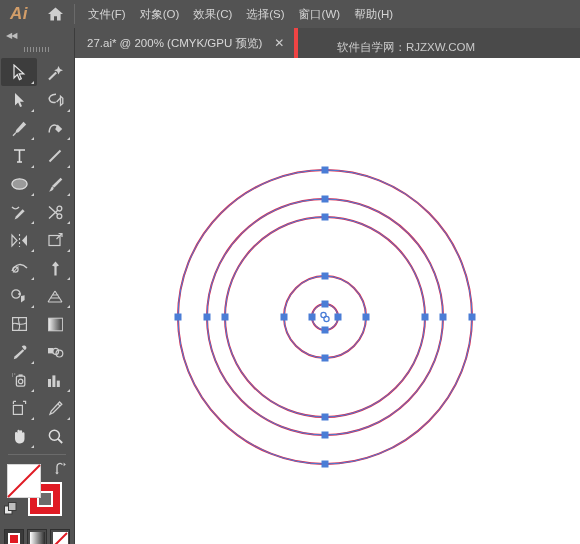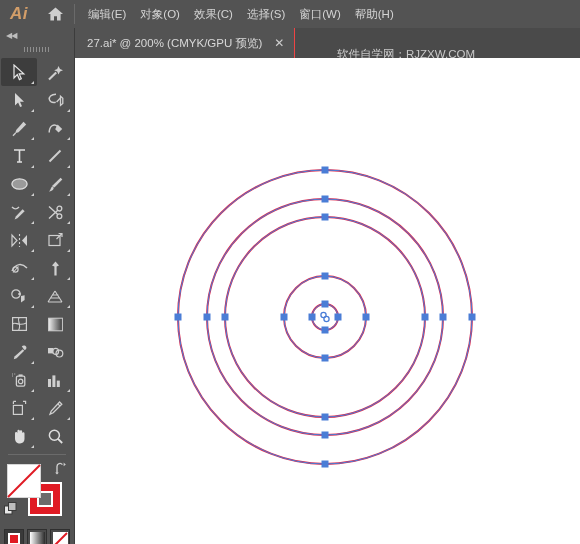--- a/index.html
+++ b/index.html
@@ -35,28 +35,28 @@
   }
 
   
   #tabbar {
     position: absolute; left: 75px; top: 28px; width: 505px; height: 30px;
     background: #4a4a4a;
   }
   #doc-tab {
     position: absolute; left: 0; top: 0; height: 30px;
     background: #535353; display: flex; align-items: center;
-    padding: 0 0 0 12px; border-right: 1px solid #ef4444;
+    padding: 0 0 0 12px; border-right: 4px solid #ef4444;
   }
   #doc-tab-label { color: #d8d8d8; font-size: 11.5px; white-space: nowrap; }
   #doc-tab-close {
     color: #cfcfcf; font-size: 12px; padding: 0 10px 0 12px; line-height: 1;
   }
   #watermark {
-    position: absolute; left: 262px; top: 11px; height: 30px;
+    position: absolute; left: 262px; top: 4px; height: 30px;
     display: flex; align-items: center;
     color: #c9c9c9; font-size: 11.5px; white-space: nowrap;
   }
 
   
   #toolpanel {
     position: absolute; left: 0; top: 28px; width: 75px; height: 516px;
     background: #535353; border-right: 1px solid #3c3c3c;
   }
   #tool-collapse {
@@ -141,21 +141,21 @@
 <div id="app">
 
   <div id="menubar">
     <div id="ai-logo">Ai</div>
     <div id="home-btn">
       <svg width="17" height="16" viewBox="0 0 17 16">
         <path d="M8.5 1.5 L16 8 L13.6 8 L13.6 14.5 L10 14.5 L10 10.2 L7 10.2 L7 14.5 L3.4 14.5 L3.4 8 L1 8 Z" fill="#cfcfcf"></path>
       </svg>
     </div>
     <div id="menu-sep"></div>
-    <div class="menu-item">编辑(E)</div>
+    <div class="menu-item">文件(F)</div>
     <div class="menu-item">对象(O)</div>
     <div class="menu-item">效果(C)</div>
     <div class="menu-item">选择(S)</div>
     <div class="menu-item">窗口(W)</div>
     <div class="menu-item">帮助(H)</div>
   </div>
 
   <div id="tabbar">
     <div id="doc-tab">
       <span id="doc-tab-label">27.ai* @ 200% (CMYK/GPU 预览)</span>

